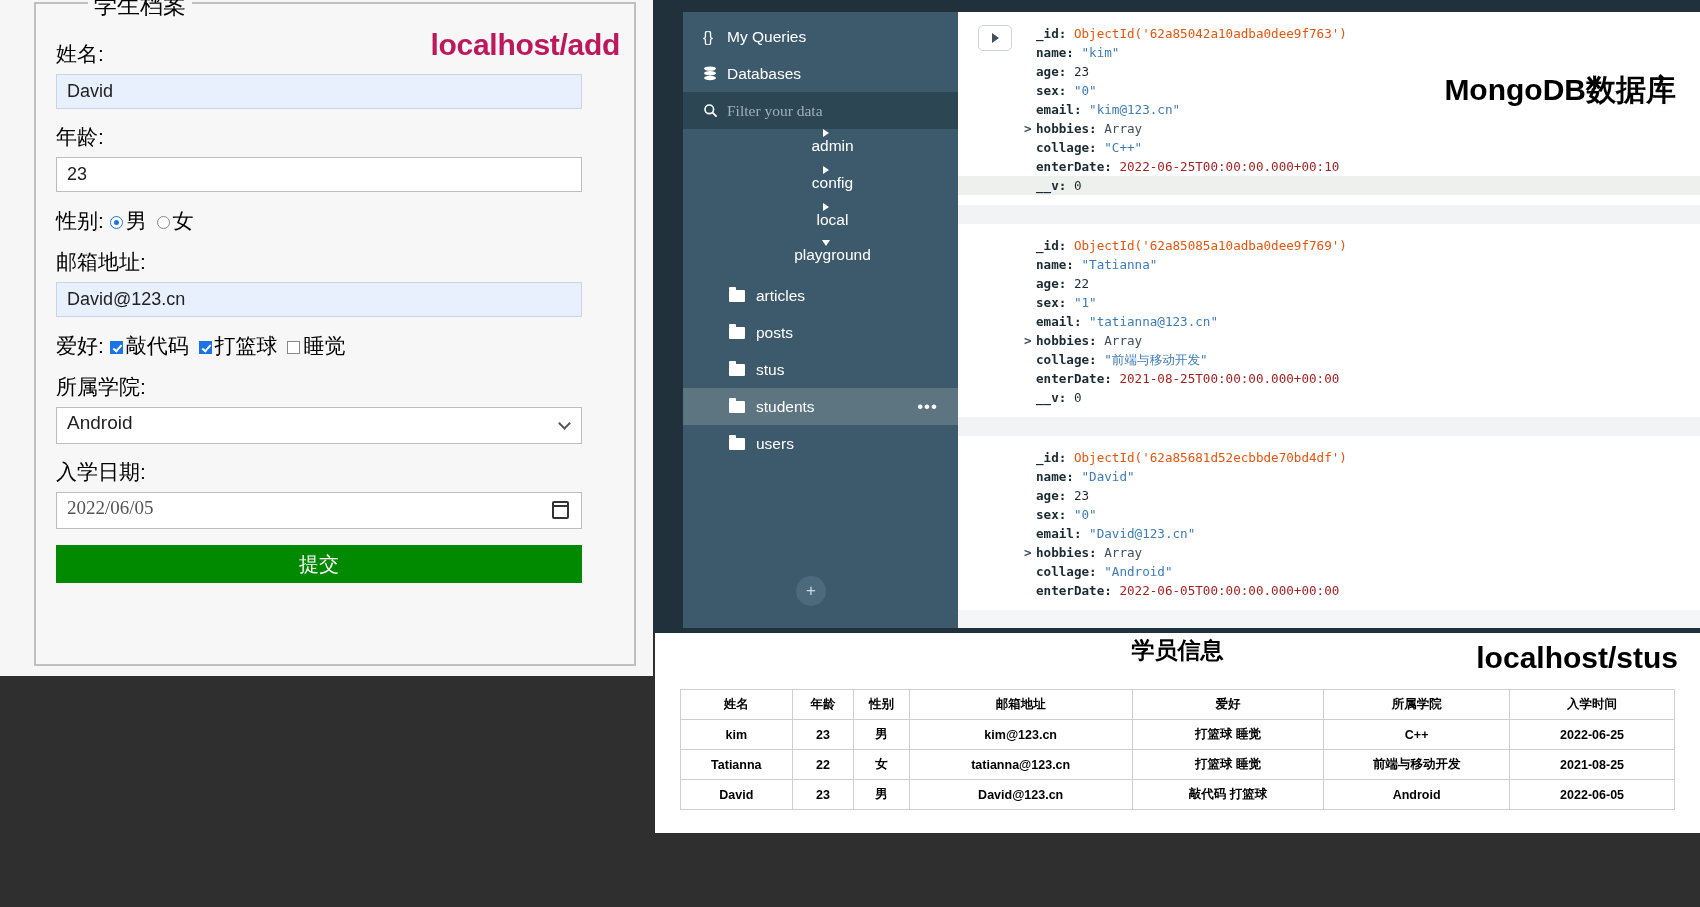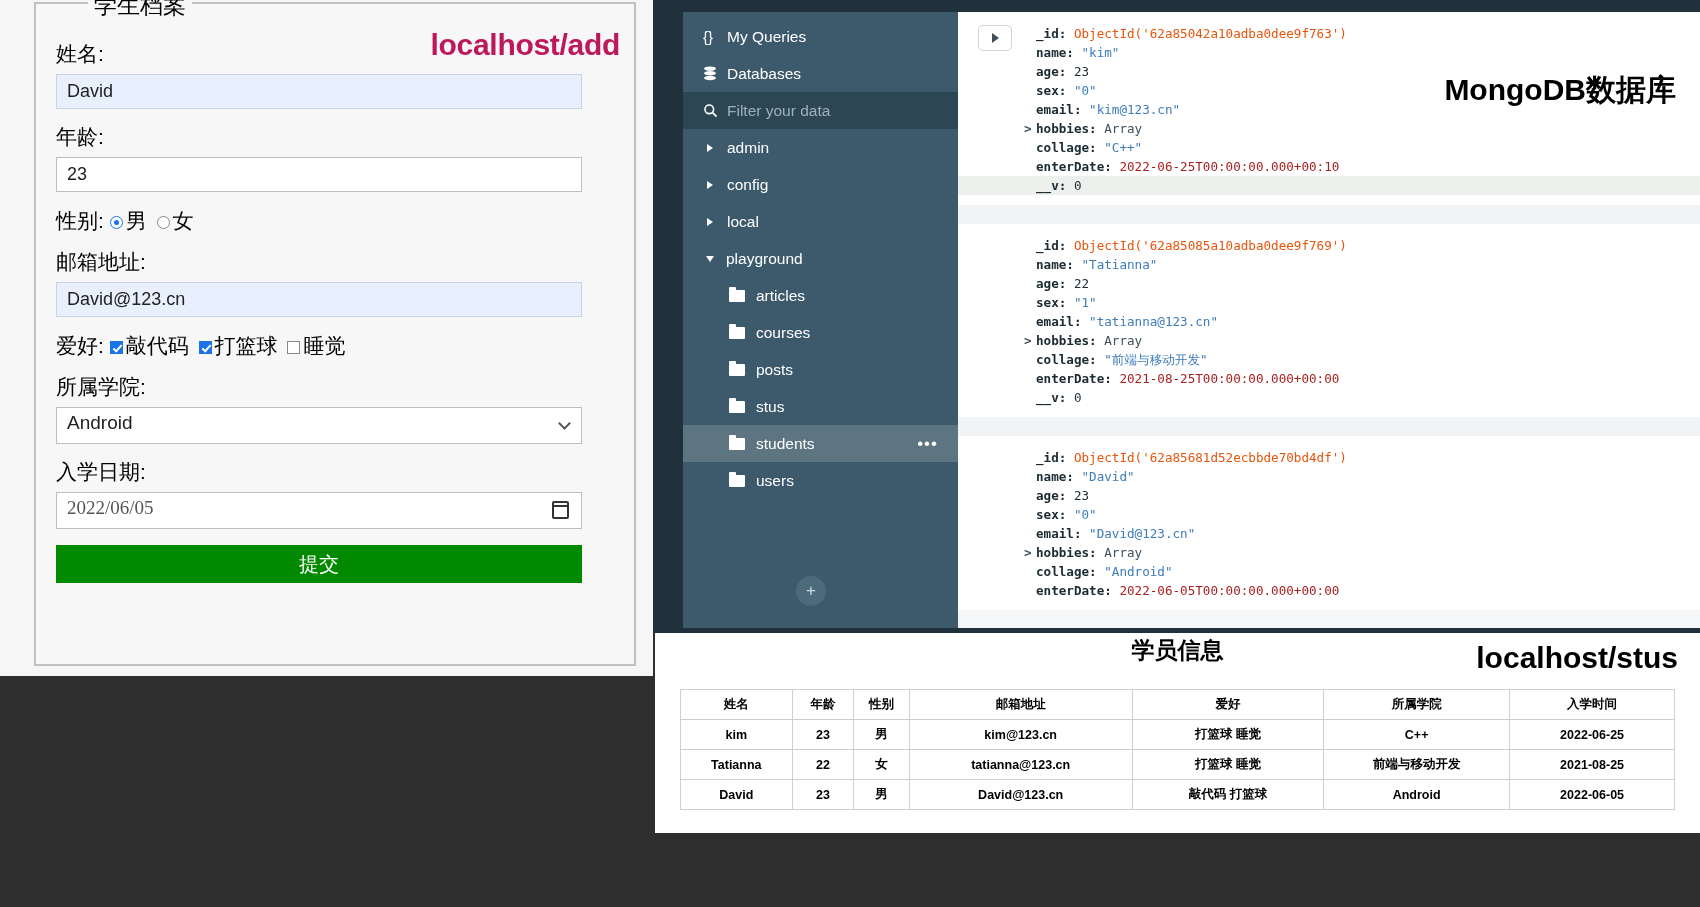--- a/index.html
+++ b/index.html
@@ -106,25 +106,25 @@
     color:#fff; padding-top:6px;
   }
   .sb-item {
     height:37px; display:flex; align-items:center; padding-left:20px;
     font-size:15.5px; color:#fff; cursor:pointer;
   }
   .sb-item .ico {
     width:24px; flex:none; font-size:15px; color:#fff; display:flex;
     align-items:center;
   }
-  .sb-filter { background:#2c4654; color:#b8c4cb; }
+  .sb-filter { background:#2c4654; color:#b8c4cb;font-family:Liberation Serif, serif; }
   .sb-filter .label { color:#9fb0ba; font-size:15.5px; }
   .sb-db {
     height:37px; display:flex; align-items:center; padding-left:24px;
-    font-size:15.5px; cursor:pointer;
+    font-size:15.5px; cursor:pointer;flex-direction:column;
   }
   .caret-r {
     width:0;height:0;border-left:6px solid #fff;border-top:4px solid transparent;
     border-bottom:4px solid transparent; margin-right:14px; flex:none;
   }
   .caret-d {
     width:0;height:0;border-top:6px solid #fff;border-left:4px solid transparent;
     border-right:4px solid transparent; margin-right:12px; margin-left:-1px; flex:none;
   }
   .sb-coll {
@@ -315,24 +315,20 @@
           <span>local</span>
         </div>
         <div class="sb-db">
           <span class="caret-d"></span>
           <span>playground</span>
         </div>
 
         <div class="sb-coll">
           <span class="folder"></span>
           <span>articles</span>
-        </div>
-        <div class="sb-coll">
-          <span class="folder"></span>
-          <span>courses</span>
         </div>
         <div class="sb-coll">
           <span class="folder"></span>
           <span>posts</span>
         </div>
         <div class="sb-coll">
           <span class="folder"></span>
           <span>stus</span>
         </div>
         <div class="sb-coll active">

